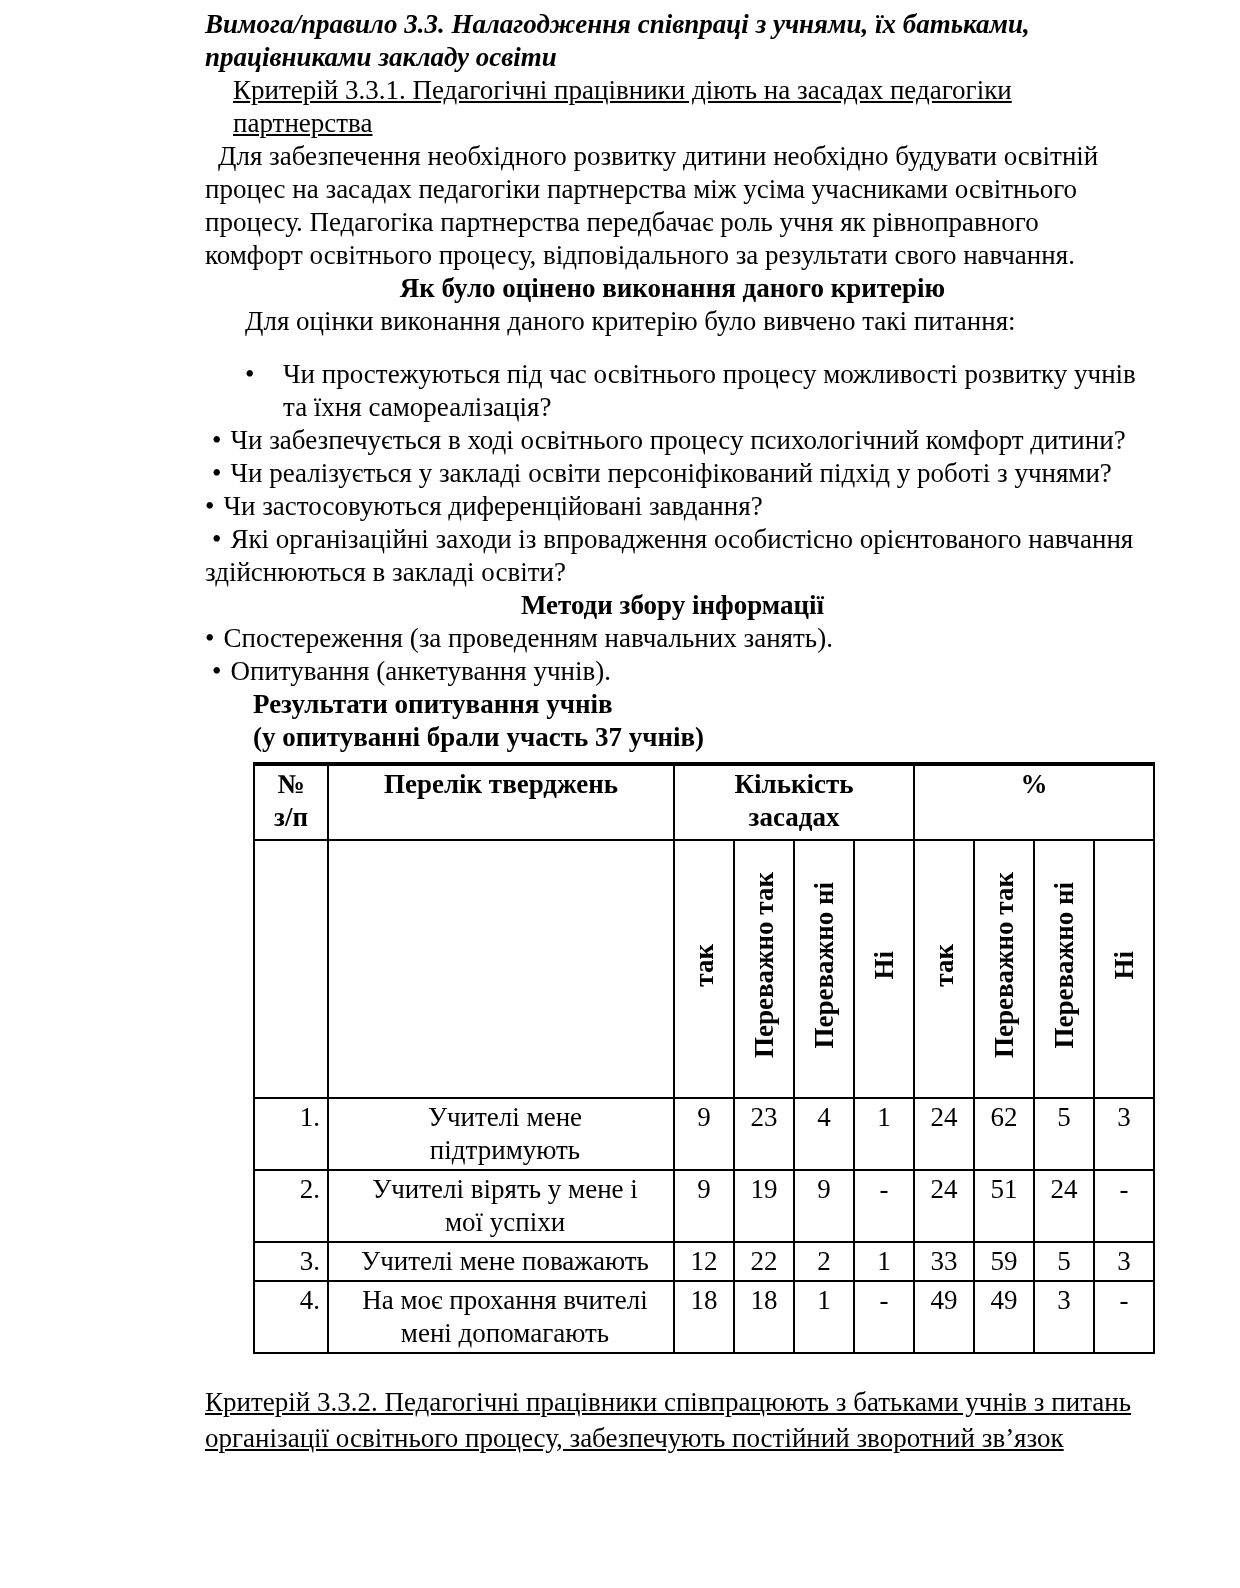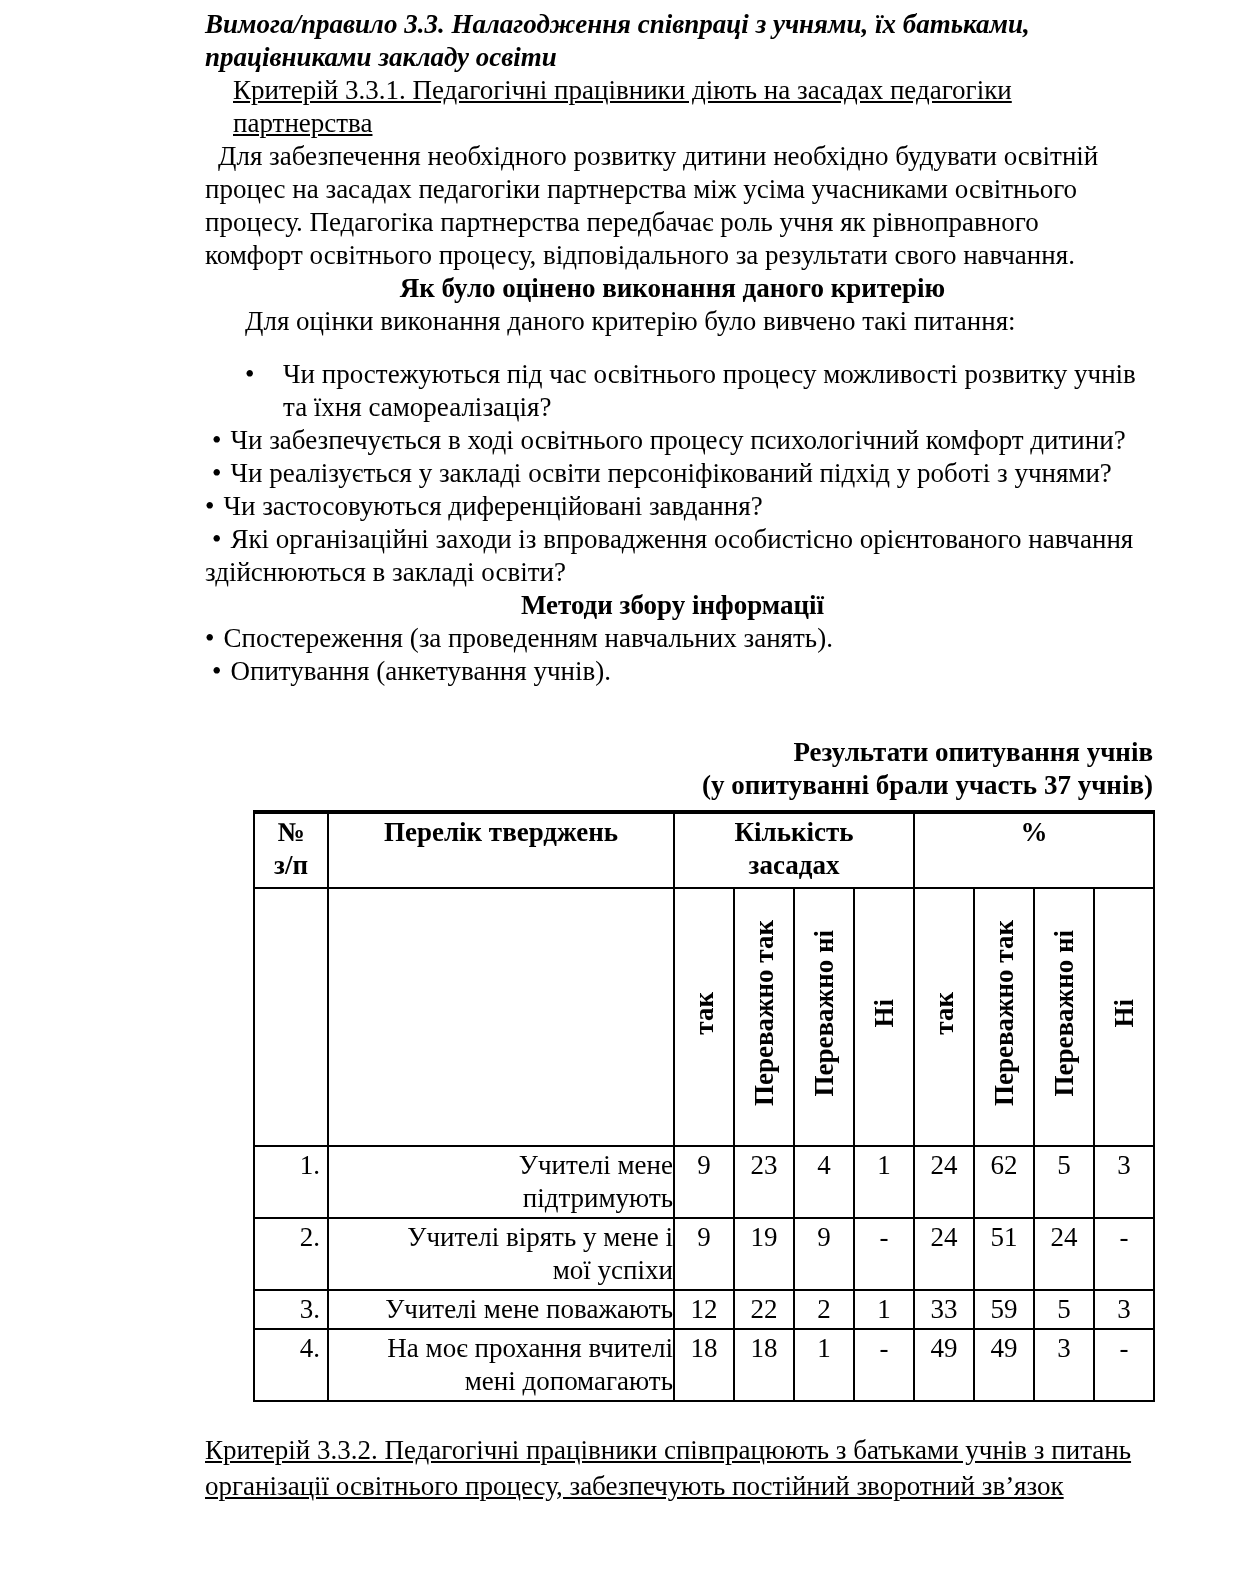--- a/index.html
+++ b/index.html
@@ -16,21 +16,21 @@
   .criterion { text-decoration:underline;margin-left:28px; }
   .intro { text-indent:13px; }
   .center-bold { text-align:center; font-weight:bold; }
   .q-intro { text-indent:40px; }
 
   .q-first { display:flex; margin-top:20px; padding-left:40px; }
   .q-first .mk { width:38px; flex:none; }
   .ti7 { text-indent:7px; }
   .mk-inline { margin-right:9px; }
 
-  .table-head-wrap { width:900px; margin-left:48px; text-align:right; font-weight:bold;margin-top:48px; }
+  .table-head-wrap { width:900px; margin-left:48px; text-align:left; font-weight:bold; }
 
   table.survey {
     border-collapse:collapse;
     margin-left:48px; margin-top:8px;
     table-layout:fixed; width:900px;
   }
   table.survey td { border:2px solid #000; }
   table.survey tr.hrow1 td { border-top:4px solid #000; }
   .c-idx   { width:74px; }
   .c-stmt  { width:346px; }
@@ -41,21 +41,21 @@
   .rot {
     display:inline-block;
     writing-mode:vertical-rl;
     transform:rotate(180deg);
     font-weight:bold;
     white-space:nowrap;
     line-height:30px;
   }
   .drow td { vertical-align:top; padding:2px 0; }
   .drow .idx  { text-align:right; padding-right:7px; }
-  .drow .stmt { text-align:right; padding-left:8px; white-space:pre-line; }
+  .drow .stmt { text-align:center; padding-left:8px; white-space:pre-line; }
   .drow .val  { text-align:center; }
   .r2l { height:70px; }
   .r1l { height:37px; }
 
   .criterion-2 { text-decoration:underline; margin-top:30px; line-height:36px; }
 </style>
 </head>
 <body>
 
 <div class="page">

